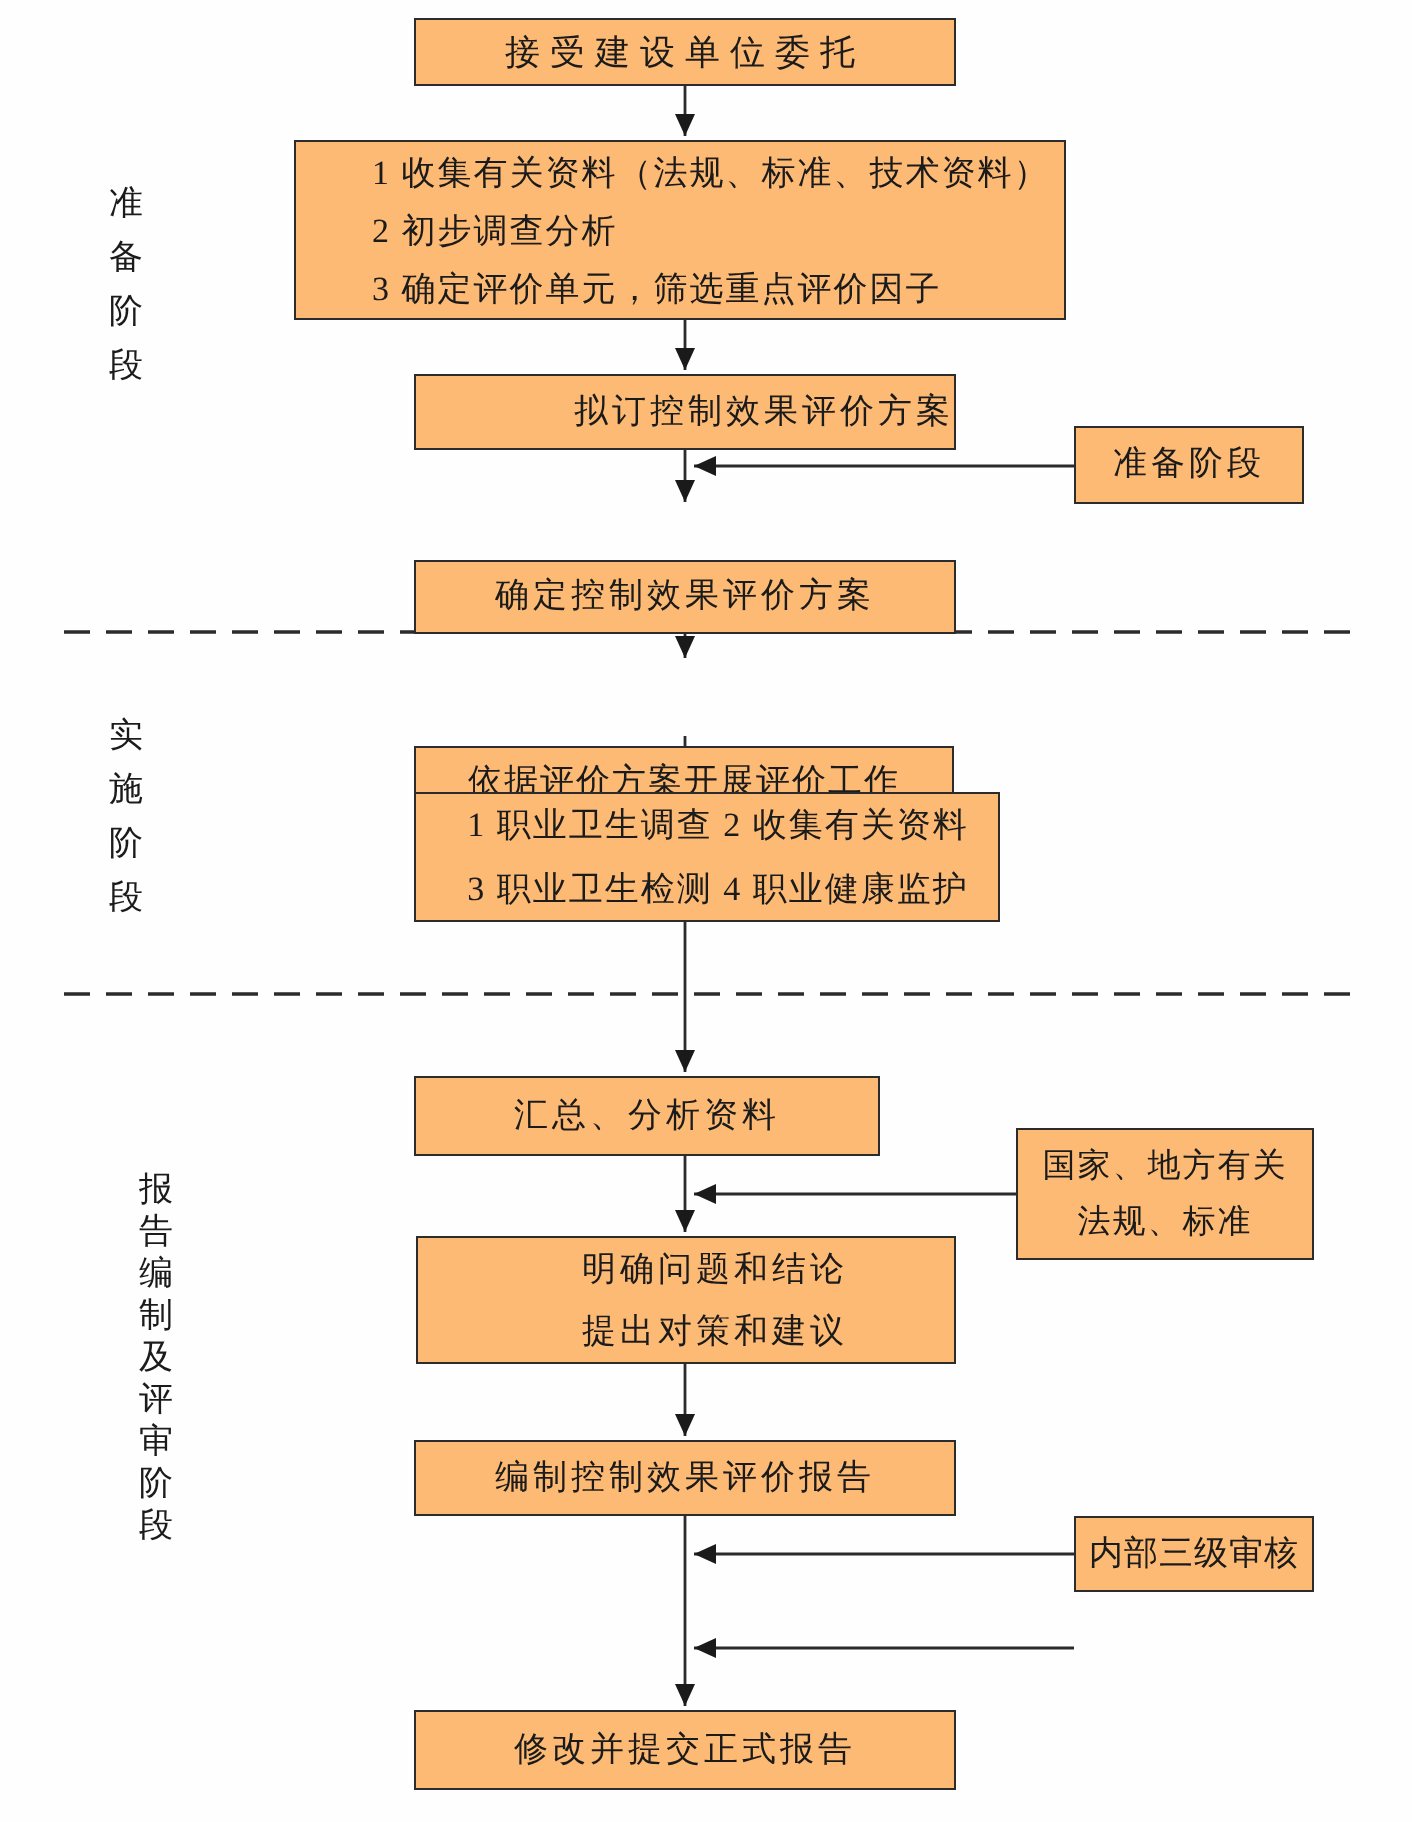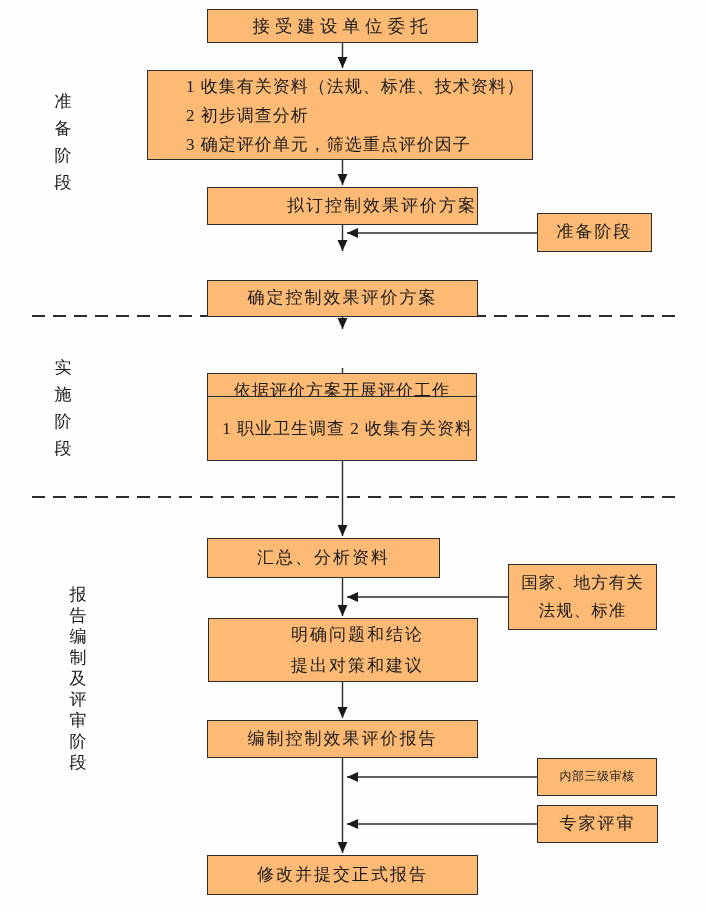--- a/index.html
+++ b/index.html
@@ -39,21 +39,21 @@
     justify-content: center;
     text-align: left;
     padding-left: 38px;
     letter-spacing: 1px;
     line-height: 29px;
   }
   .implement { letter-spacing: 1px; line-height: 32px; }
   .carry { letter-spacing: 1px; }
   .clarify { letter-spacing: 2px; line-height: 31px; }
   .laws { letter-spacing: 1px; line-height: 28px; font-size: 16.5px; }
-  .internal { letter-spacing: 0.5px; font-size: 12px; }
+  .internal { letter-spacing: 0.5px; font-size: 17px; }
   .stage-label {
     position: absolute;
     width: 20px;
     word-break: break-all;
     font-size: 17px;
     line-height: 27px;
     text-align: center;
     letter-spacing: 0;
     z-index: 2;
   }
@@ -108,22 +108,23 @@
   </div>
 
   <div class="box" style="left:207px; top:253px; width:271px; height:37px;margin-top:27px;">
     <span class="ln">确定控制效果评价方案</span>
   </div>
 
   <div class="box carry" style="left:207px; top:331px; width:270px; height:37px;margin-top:42px;">
     <span class="ln">依据评价方案开展评价工作</span>
   </div>
 
-  <div class="box multiline implement" style="left:207px; top:396px; width:270px; height:65px;padding-left:11px;">
+  <div class="box multiline implement" style="left:207px; top:396px; width:293px; height:65px;padding-left:11px;">
     <span class="ln">1 职业卫生调查 2 收集有关资料</span>
+    <span class="ln">3 职业卫生检测 4 职业健康监护</span>
   </div>
 
   <div class="box" style="left:207px; top:538px; width:233px; height:40px;text-align:center;">
     <span class="ln">汇总、分析资料</span>
   </div>
 
   <div class="box multiline clarify" style="left:208px; top:618px; width:270px; height:64px;padding-left:29px;">
     <span class="ln">明确问题和结论</span>
     <span class="ln">提出对策和建议</span>
   </div>
@@ -142,17 +143,14 @@
 
   <div class="box multiline laws" style="left:508px; top:564px; width:149px; height:66px;">
     <span class="ln">国家、地方有关</span>
     <span class="ln">法规、标准</span>
   </div>
 
   <div class="box internal" style="left:537px; top:758px; width:120px; height:38px;">
     <span class="ln">内部三级审核</span>
   </div>
 
-  <div class="box" style="left:537px; top:805px; width:121px; height:38px;">
-    <span class="ln">专家评审</span>
-  </div>
 
 </div>
 
 </body></html>

